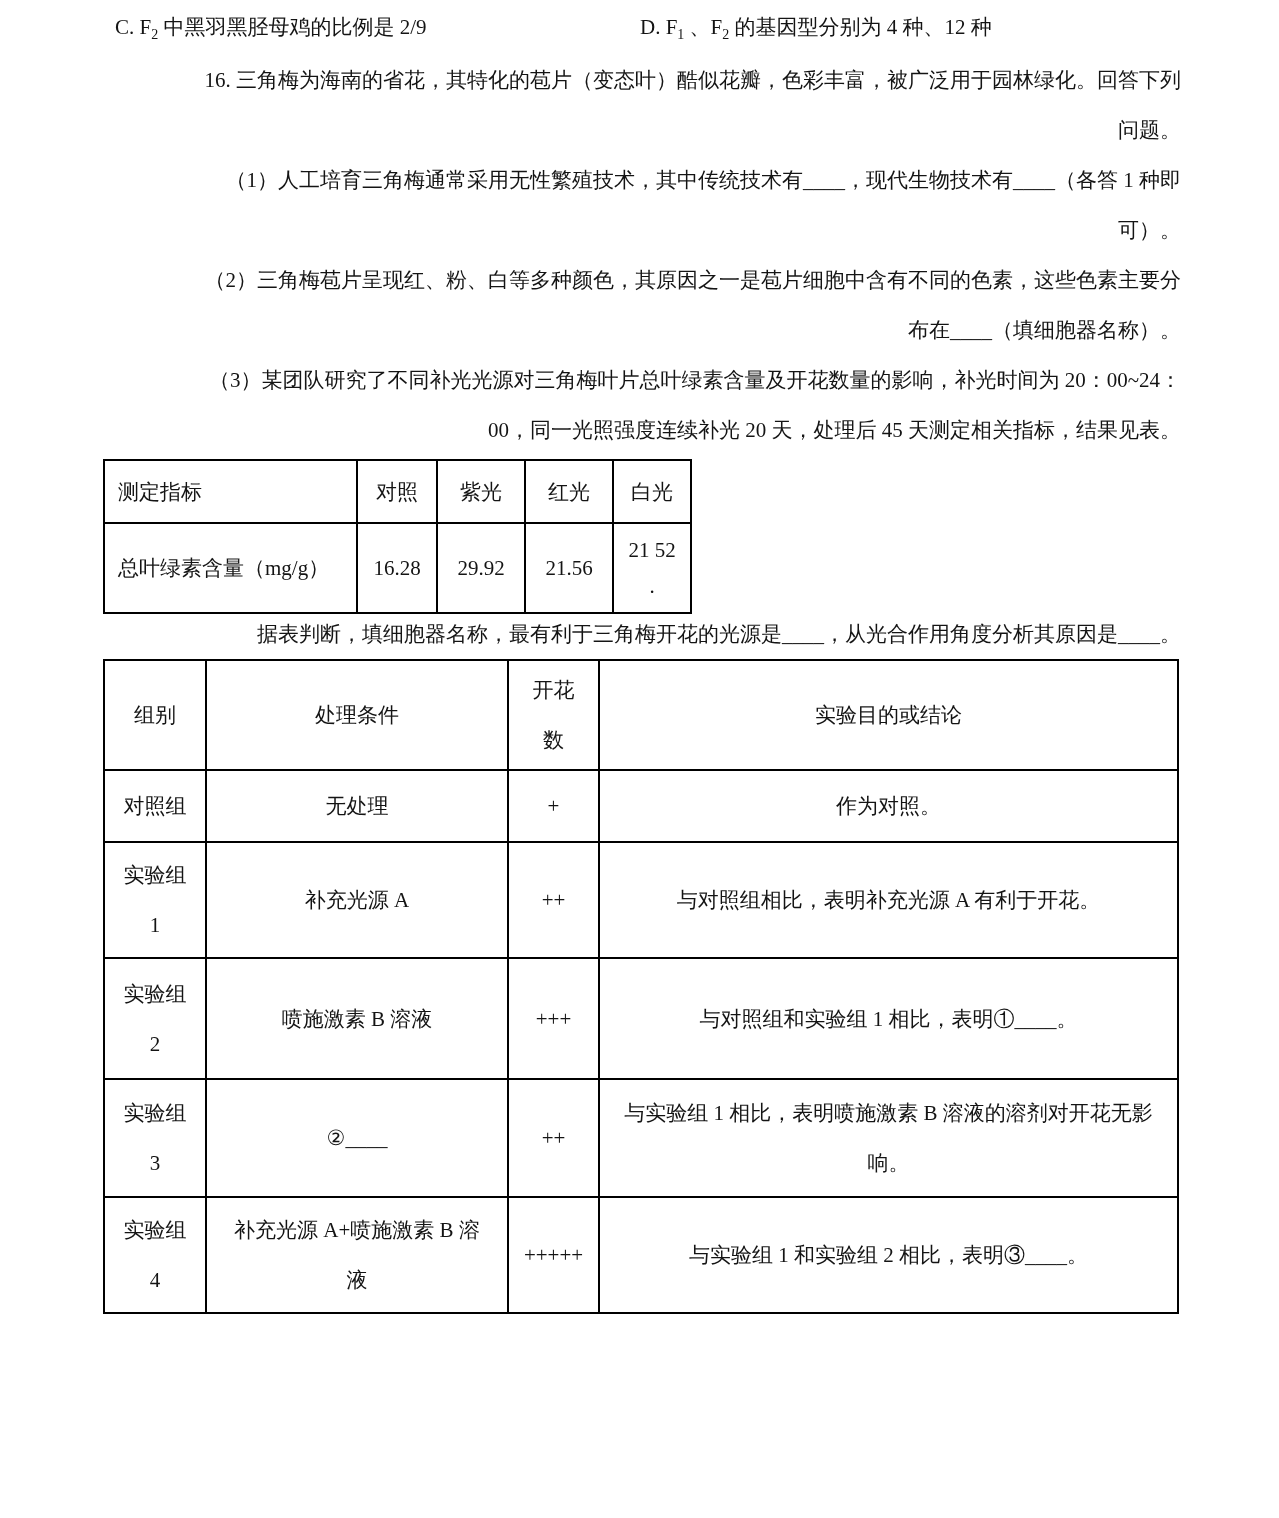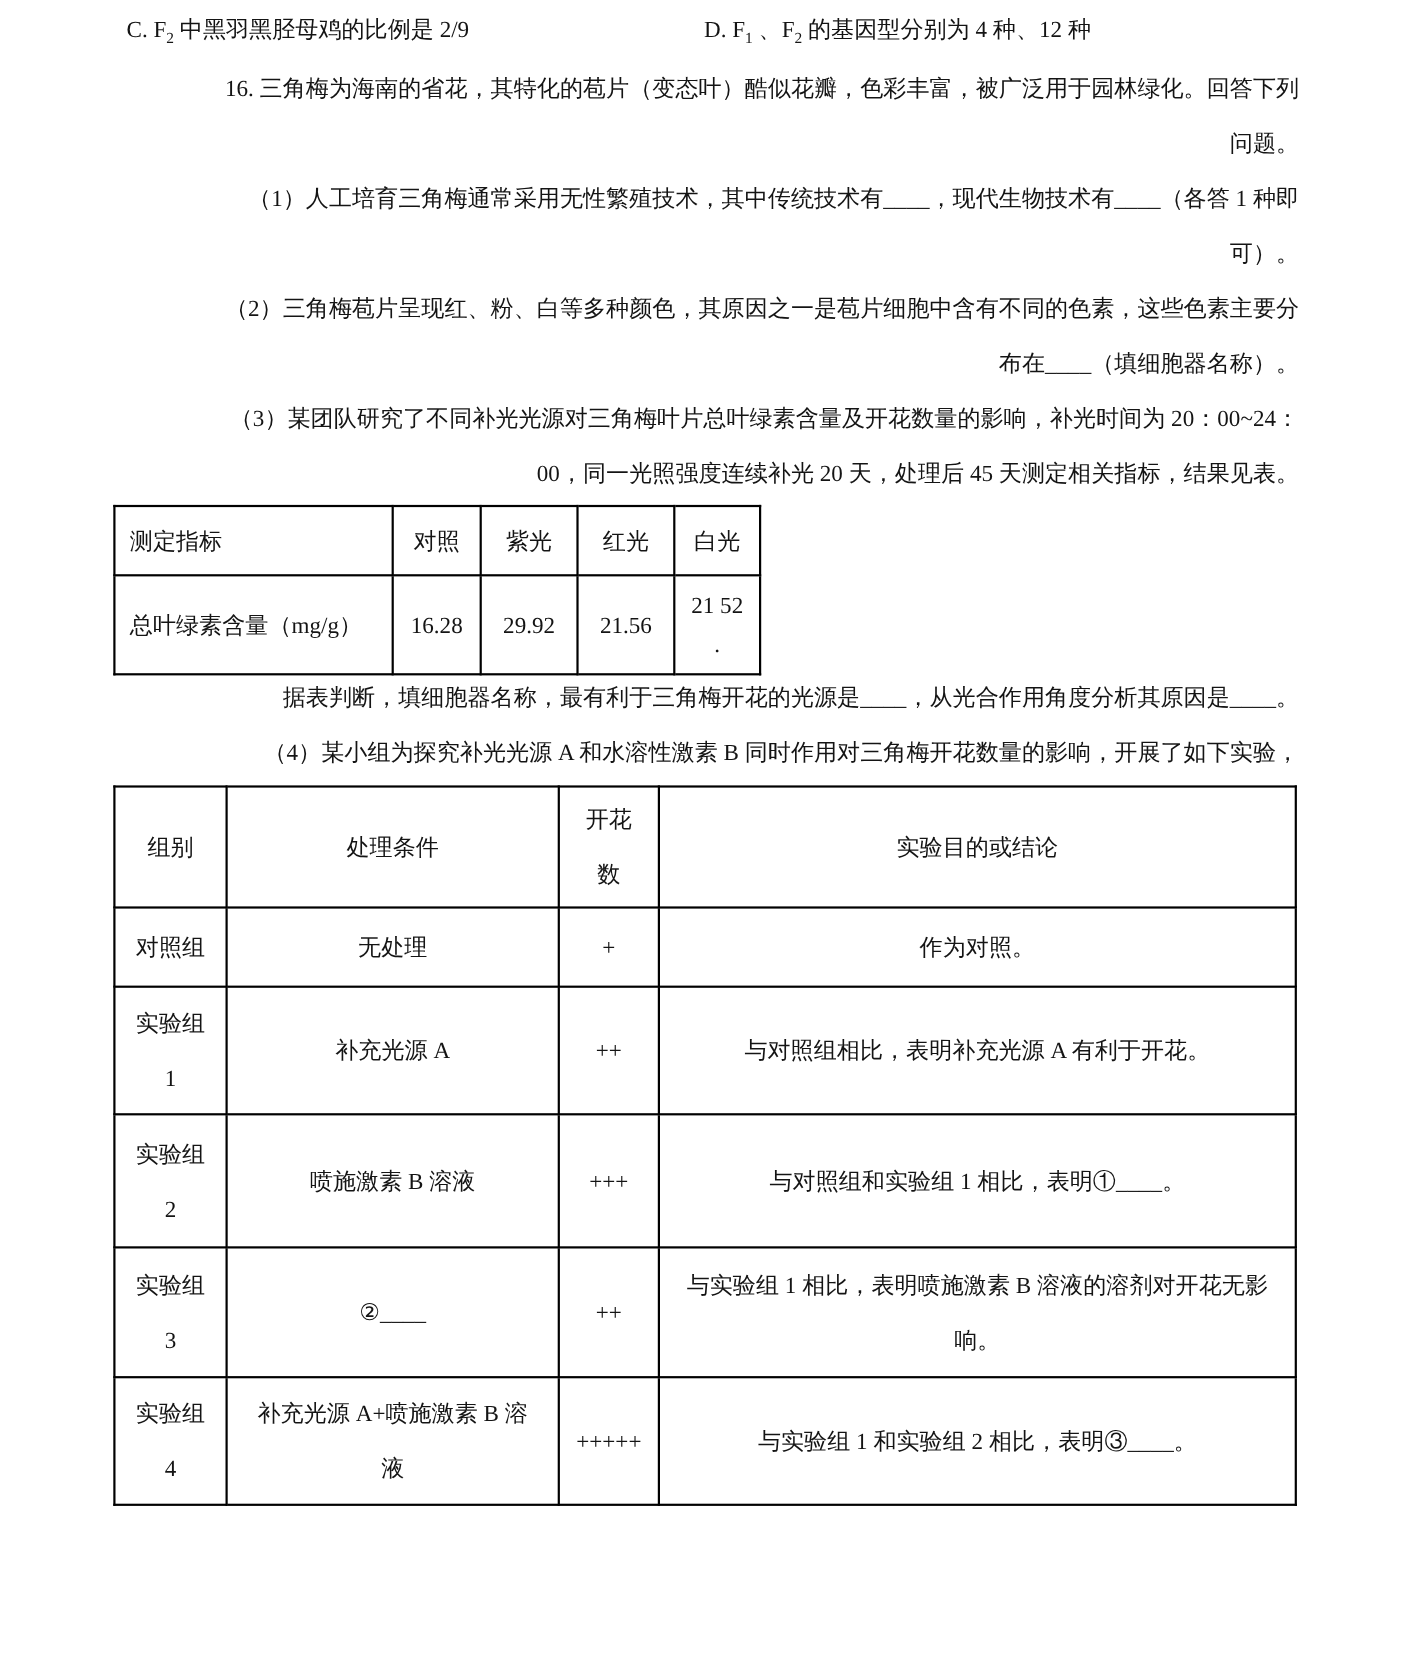--- a/index.html
+++ b/index.html
@@ -88,21 +88,20 @@
         <td>16.28</td>
         <td>29.92</td>
         <td>21.56</td>
         <td>21 52
 .</td>
       </tr>
     </tbody>
   </table>
 
   <div class="para concl">据表判断，填细胞器名称，最有利于三角梅开花的光源是____，从光合作用角度分析其原因是____。</div>
-  <div class="para q4">（4）某小组为探究补光光源 A 和水溶性激素 B 同时作用对三角梅开花数量的影响，开展了如下实验，</div>
 
   <table class="t2">
     <colgroup>
         <col style="width:102px">
         <col style="width:302px">
         <col style="width:91px">
         <col style="width:579px">
       </colgroup>
     <tbody>
       <tr>

